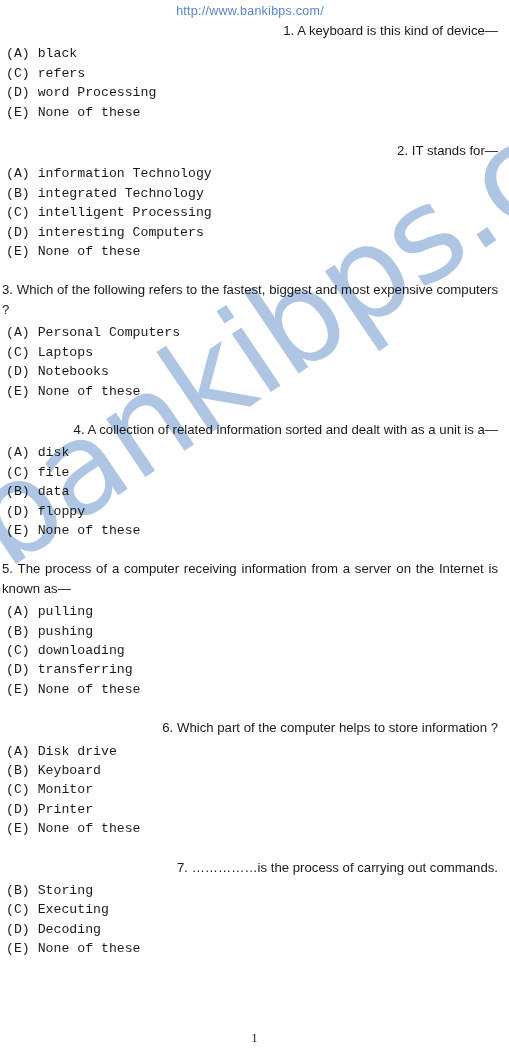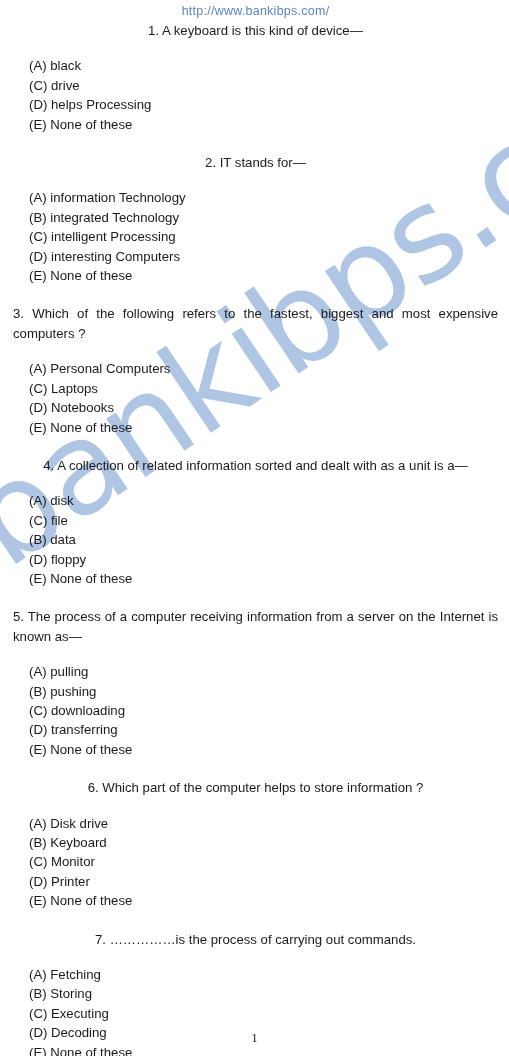--- a/index.html
+++ b/index.html
@@ -42,21 +42,21 @@
     line-height: 1;
   }
 
   
   #page {
     position: relative;
     z-index: 1;
     width: 509px;
     height: 1056px;
     box-sizing: border-box;
-    padding: 0 11px 0 13px;
+    padding: 0 11px 0 2px;
   }
 
   #site-url {
     text-align: center;
     color: #5b85c8;
     font-size: 12.5px;
     line-height: 18px;
     padding-top: 2px;
     letter-spacing: 0.25px;
   }
@@ -69,31 +69,32 @@
     margin-bottom: 19px;
   }
   .question-block:last-child {
     margin-bottom: 0;
   }
 
   .question-stem {
     font-size: 13.2px;
     line-height: 19.4px;
     margin: 0;
-    text-align: center;
+    text-align: right;
   }
   .question-stem.justified {
     text-align: justify;
     text-align-last: left;
   }
 
   .option-list {
     list-style: none;
-    margin: 16px;
+    margin: 4px;
     padding: 0;
+    font-family: Liberation Mono, monospace;
   }
   .option-item {
     font-size: 13.2px;
     line-height: 19.4px;
     white-space: nowrap;
   }
 
   #page-number {
     position: absolute;
     left: 0;
@@ -115,22 +116,22 @@
 
 <div id="page">
 
   <div id="site-url">http://www.bankibps.com/</div>
 
   <div id="questions">
       <div class="question-block">
         <p class="question-stem">1. A keyboard is this kind of device—</p>
         <ul class="option-list">
           <li class="option-item">(A) black</li>
-          <li class="option-item">(C) drive</li>
-          <li class="option-item">(D) helps Processing</li>
+          <li class="option-item">(C) refers</li>
+          <li class="option-item">(D) word Processing</li>
           <li class="option-item">(E) None of these</li>
         </ul>
       </div>
       <div class="question-block">
         <p class="question-stem">2. IT stands for—</p>
         <ul class="option-list">
           <li class="option-item">(A) information Technology</li>
           <li class="option-item">(B) integrated Technology</li>
           <li class="option-item">(C) intelligent Processing</li>
           <li class="option-item">(D) interesting Computers</li>
@@ -172,21 +173,20 @@
           <li class="option-item">(A) Disk drive</li>
           <li class="option-item">(B) Keyboard</li>
           <li class="option-item">(C) Monitor</li>
           <li class="option-item">(D) Printer</li>
           <li class="option-item">(E) None of these</li>
         </ul>
       </div>
       <div class="question-block">
         <p class="question-stem">7. ……………is the process of carrying out commands.</p>
         <ul class="option-list">
-          <li class="option-item">(A) Fetching</li>
           <li class="option-item">(B) Storing</li>
           <li class="option-item">(C) Executing</li>
           <li class="option-item">(D) Decoding</li>
           <li class="option-item">(E) None of these</li>
         </ul>
       </div>
     </div>
 
   <div id="page-number">1</div>
 

